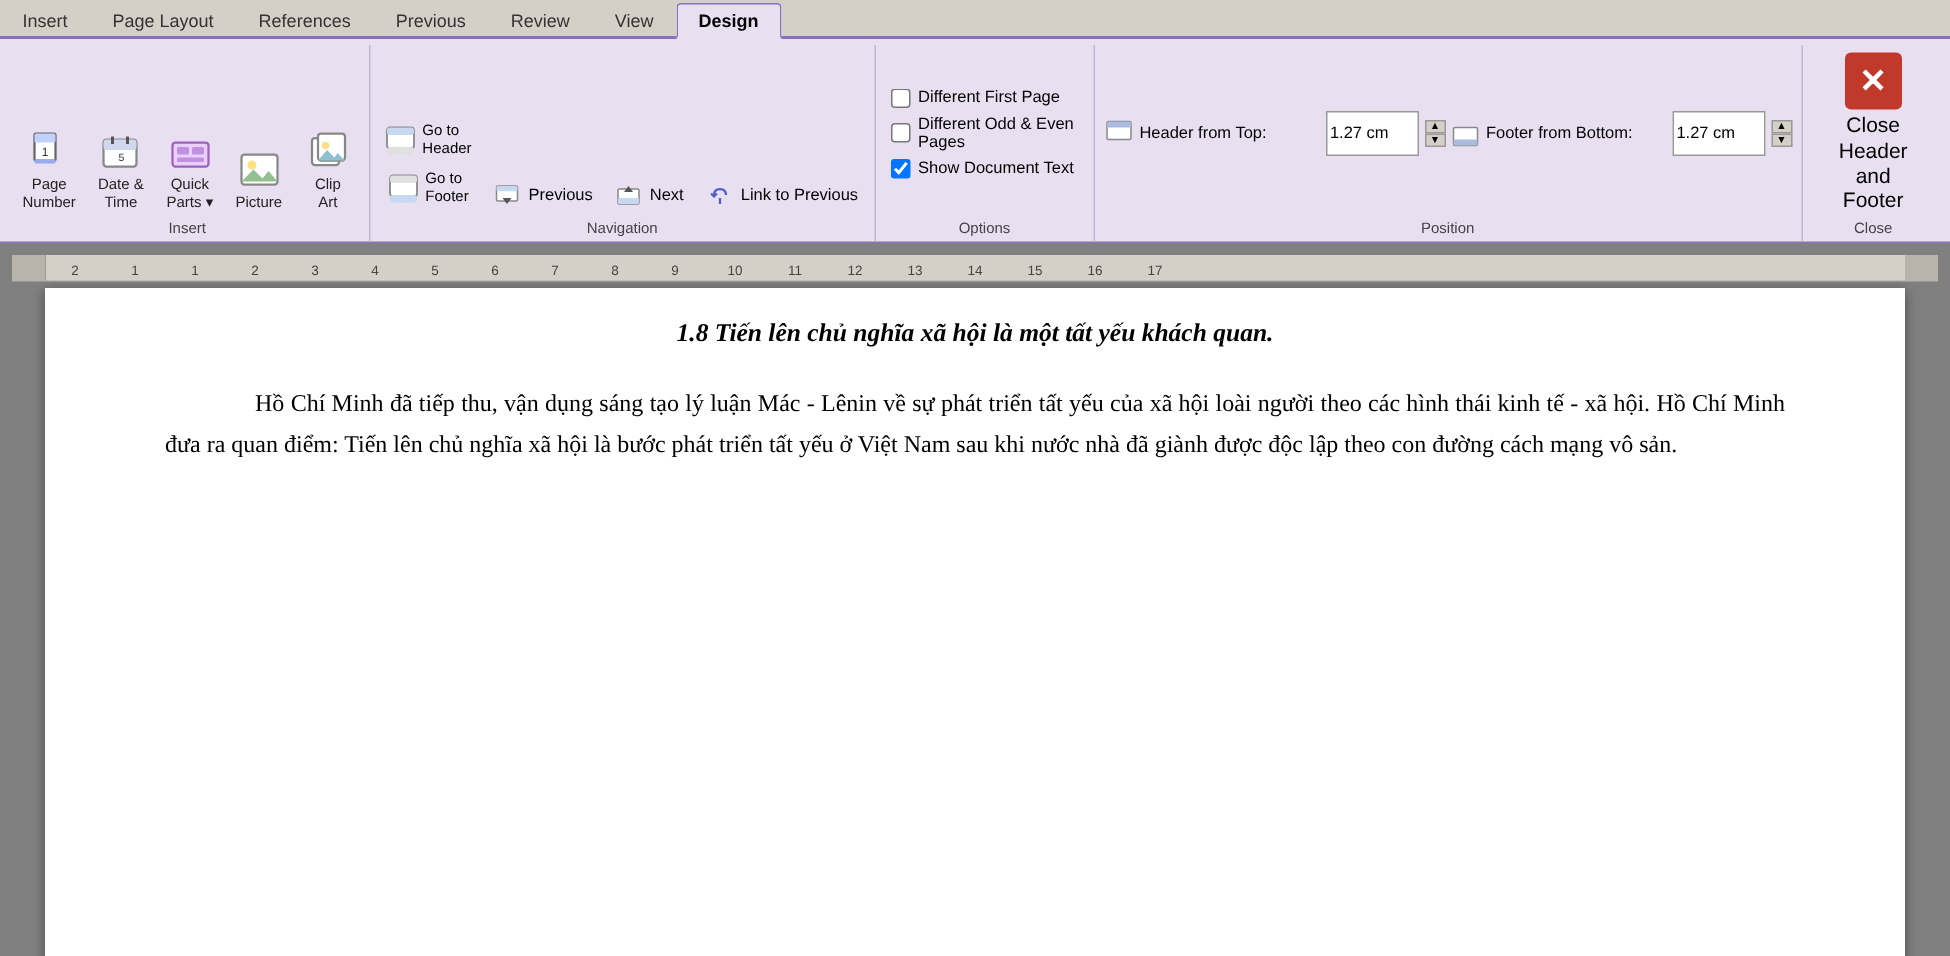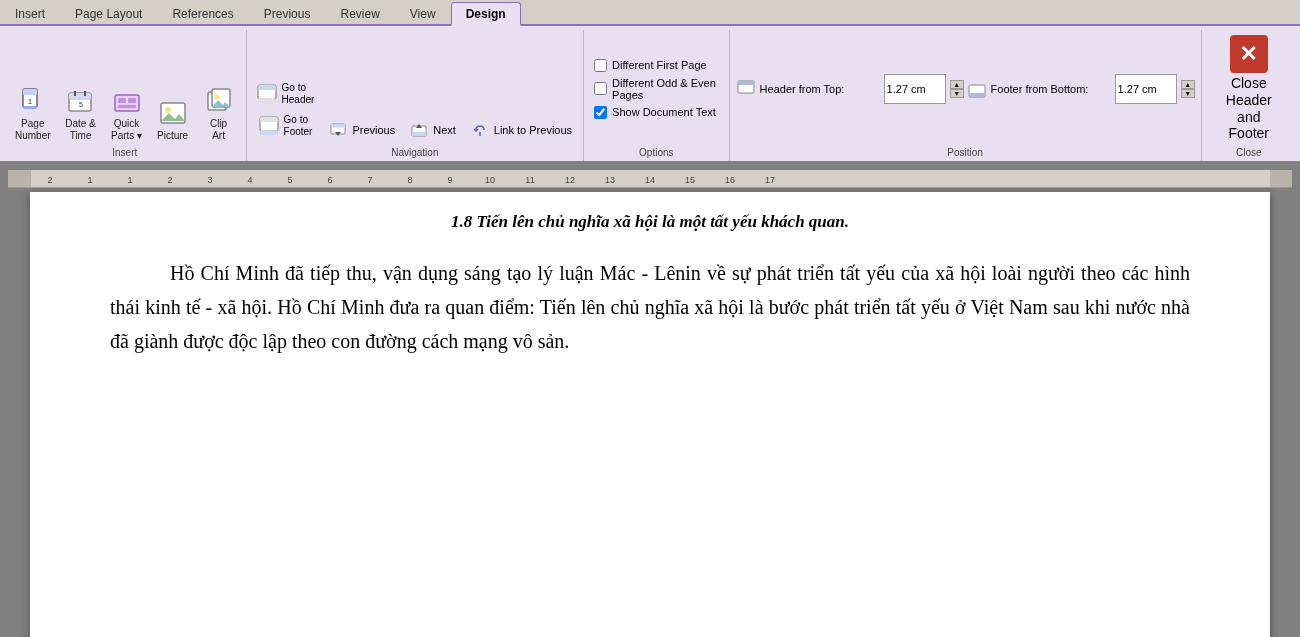--- a/index.html
+++ b/index.html
@@ -293,21 +293,21 @@
     .doc-heading {
       text-align: center;
       font-size: 17px;
       font-weight: bold;
       font-style: italic;
       margin-bottom: 24px;
       font-family: 'Times New Roman', Times, serif;
     }
 
     .doc-paragraph {
-      font-size: 20px;
+      font-size: 16px;
       line-height: 1.7;
       text-align: justify;
       font-family: 'Times New Roman', Times, serif;
       text-indent: 60px;
       margin-bottom: 16px;
     }
 
     .footer-bar {
       position: absolute;
       bottom: 0;

